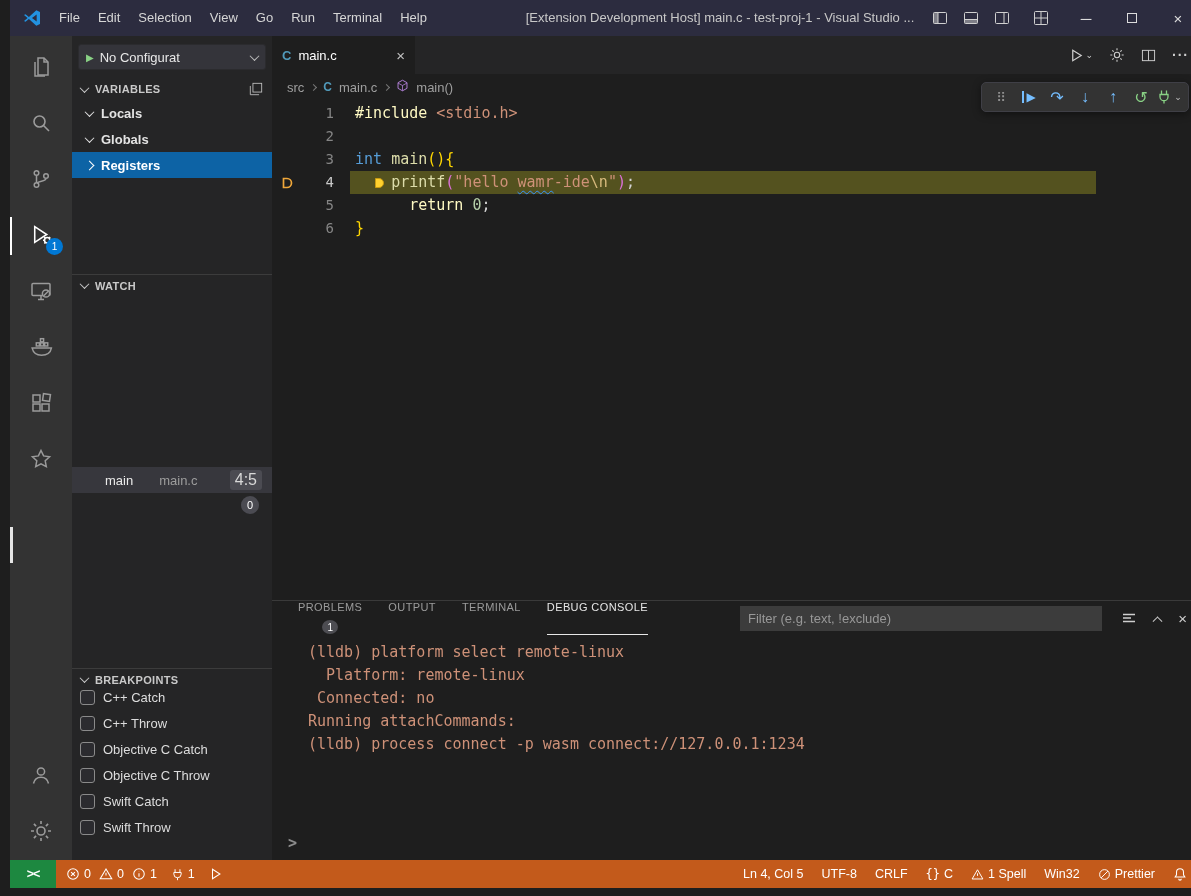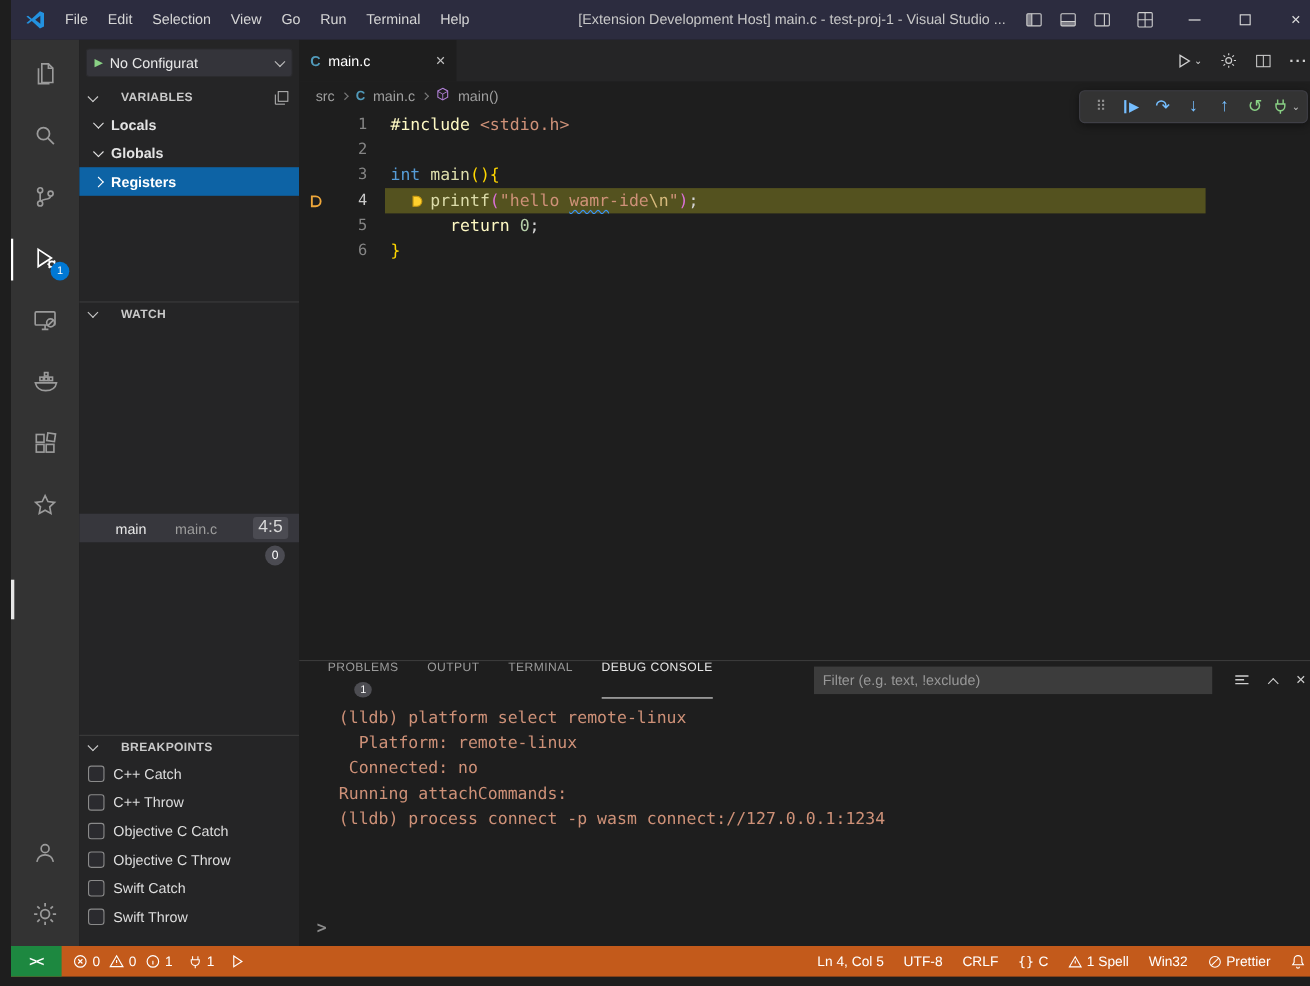--- a/index.html
+++ b/index.html
@@ -36,37 +36,37 @@
   .edge-marker { position:absolute; left:0; top:527px; width:3px; height:36px; background:#e6e6e6; z-index:30; }
 
   
   .sidebar { position:absolute; left:62px; top:36px; width:200px; bottom:28px; background:#252526;
     display:flex; flex-direction:column; overflow:hidden; }
   .config-row { padding:8px 6px; flex:none; }
   .config-dd { height:26px; background:#34343a; border:1px solid #2b2b2e; border-radius:3px;
     display:flex; align-items:center; gap:6px; padding:0 7px; color:#e8e8e8; cursor:pointer; }
   .dd-play { color:var(--accent-green,#89d185); font-size:10px; }
   .config-dd .chev { margin-left:auto; color:#bbbbbb; }
-  .sec-head { height:22px; flex:none; display:flex; align-items:center; gap:22px; padding:0 9px;
+  .sec-head { height:22px; flex:none; display:flex; align-items:center; gap:7px; padding:0 9px;
     font-size:11px; font-weight:700; color:#c9c9c9; letter-spacing:.3px; cursor:pointer; }
   .sec-head.bordered { border-top:1px solid #3c3c3c; }
   .sec-status { font-weight:400; font-size:10px; color:#a8a8a8; letter-spacing:0; }
   .collapse-ico { margin-left:auto; display:flex; color:#c0c0c0; }
   .tree-row { height:26px; flex:none; display:flex; align-items:center; gap:8px; padding-left:14px;
     font-size:13px; font-weight:700; color:#e3e3e3; cursor:pointer;text-align:right; }
   .tree-row.selected { background:var(--select-bg,#0d63a5); color:#ffffff; }
   .sp-var { height:96px; flex:none; } .sp-watch { height:171px; flex:none; } .sp-cs { height:151px; flex:none; }
   .frame-row { height:26px; flex:none; background:#37373d; display:flex; align-items:center;
     padding:0 10px 0 33px; color:#eaeaea; cursor:pointer; }
   .frame-file { color:#9d9d9d; margin-left:26px; }
   .frame-pos { margin-left:auto; background:#4b4b52; border-radius:3px; font-size:16px; padding:1px 5px; color:#d8d8d8; }
   .badge-row { height:24px; flex:none; display:flex; justify-content:flex-end; align-items:center; padding-right:13px; }
   .count-badge { width:18px; height:18px; border-radius:50%; background:#4b4b52; color:#fff; font-size:11px;
     display:flex; align-items:center; justify-content:center; }
-  .bp-row { height:26px; flex:none; display:flex; align-items:center; gap:8px; padding-left:8px; color:#dddddd; cursor:pointer; }
+  .bp-row { height:26px; flex:none; display:flex; gap:8px; padding-left:8px; color:#dddddd; cursor:pointer; }
   .bp-row input[type=checkbox] { appearance:none; -webkit-appearance:none; width:15px; height:15px;
     border:1px solid #8a8a8a; border-radius:3px; background:#2b2b2f; }
 
   
   .chev { display:inline-block; width:7px; height:7px; border-right:1.5px solid currentColor;
     border-bottom:1.5px solid currentColor; }
   .chev.down { transform:rotate(45deg) translate(-1px,-1px); }
   .chev.right { transform:rotate(-45deg); }
   .chev.up { transform:rotate(-135deg) translate(-2px,-2px); }
   .chev.sm { width:5px; height:5px; color:#787878; }

